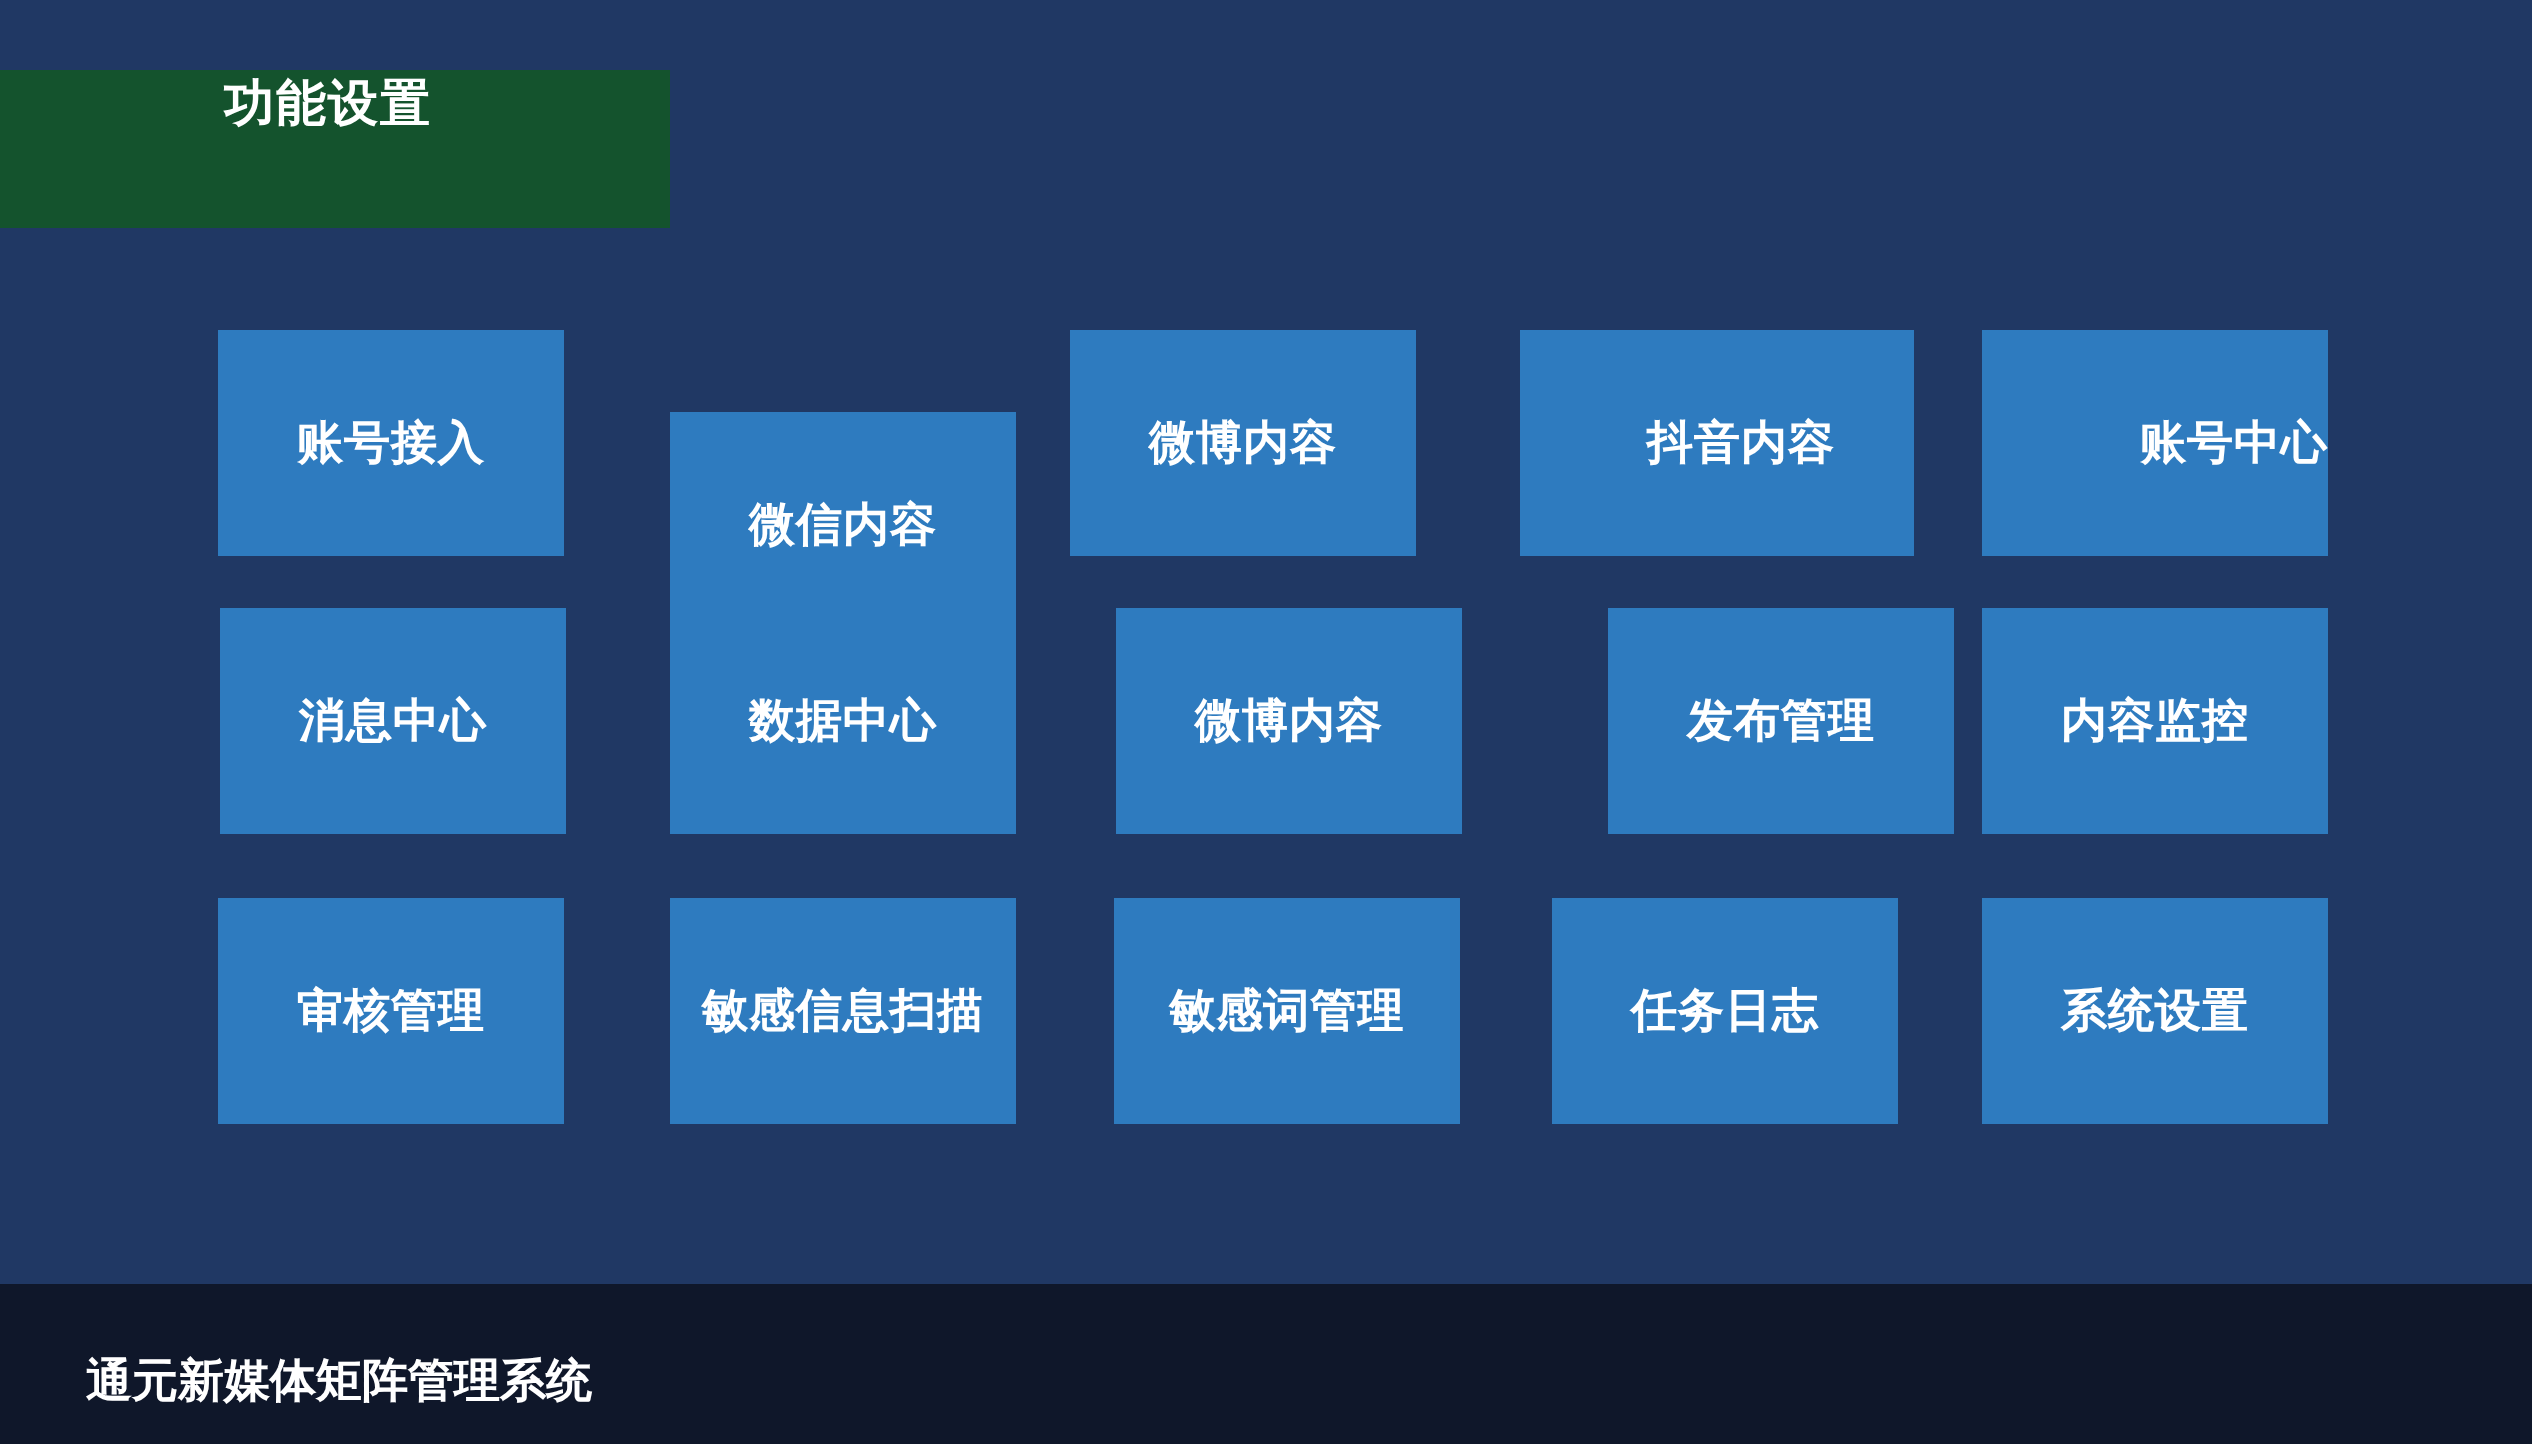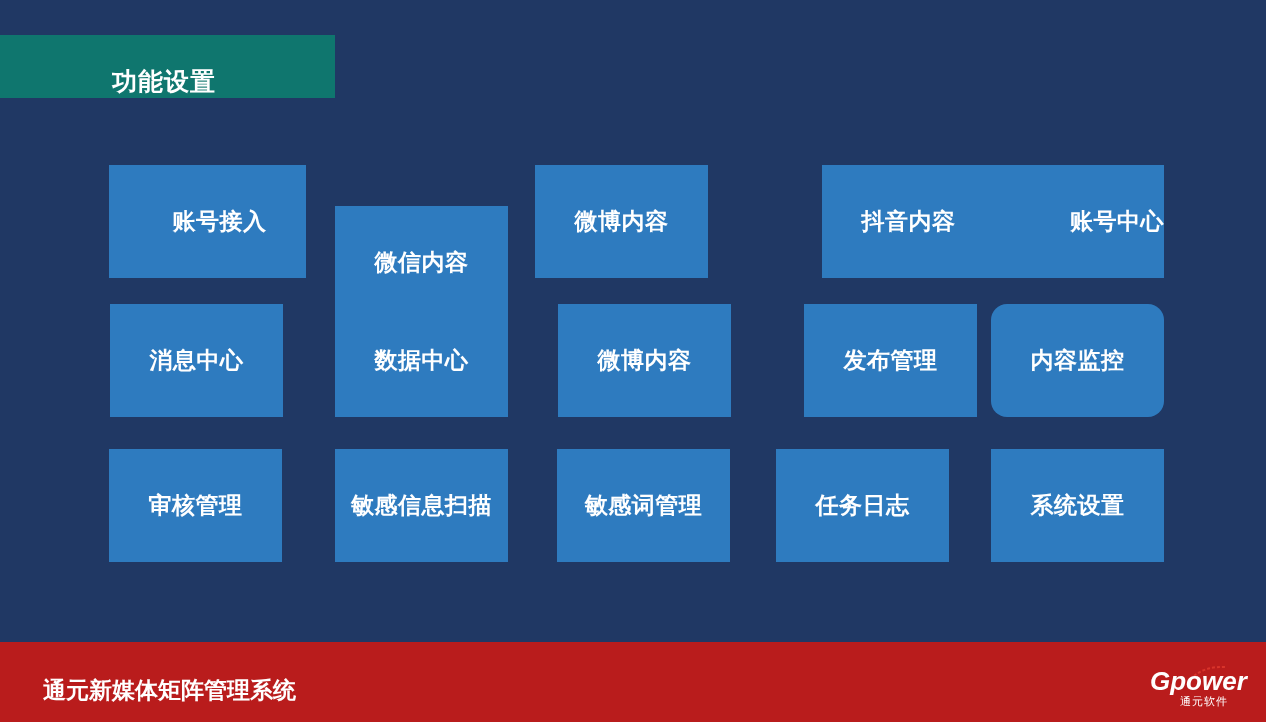--- a/index.html
+++ b/index.html
@@ -2,34 +2,34 @@
 <html><head>
 <meta charset="utf-8">
 <style>
   html, body { margin: 0; padding: 0; }
   body {
     width: 1266px; height: 722px; position: relative; overflow: hidden;
     background: #203864;
     font-family: "DejaVu Sans", "Liberation Sans", sans-serif;
   }
   .header-tab {
-    position: absolute; left: 0; top: 35px; width: 335px; height: 63px;
-    background: #0f766e; display: flex; align-items: flex-end;
+    position: absolute; left: 0; top: 35px; width: 335px; height: 79px;
+    background: #14532d; display: flex; align-items: flex-start;
   }
   .header-tab span {
     margin-left: 112px; color: #fff; font-size: 25px; font-weight: bold; letter-spacing: 1px;
   }
   .tile {
     position: absolute; width: 173px; height: 113px; background: #2e7bbf;
     display: flex; align-items: center; justify-content: center;
     color: #fff; font-size: 23px; font-weight: bold; cursor: pointer; letter-spacing: 0.5px;
   }
   .footer {
     position: absolute; left: 0; top: 642px; width: 1266px; height: 80px;
-    background: #b91c1c;
+    background: #0f172a;
   }
   .footer-title {
     position: absolute; left: 43px; top: 33px; color: #fff; font-size: 23px; font-weight: bold;
   }
   .logo {
     position: absolute; left: 1150px; top: 24px; width: 110px; height: 50px;
   }
   .logo-text {
     position: absolute; left: 0; top: 0; color: #fff; font-size: 26px;
     font-weight: bold; font-style: italic; letter-spacing: 0px;
@@ -41,48 +41,48 @@
   .logo-arc { position: absolute; left: 42px; top: -2px; }
 </style>
 </head>
 <body>
 
 <div class="header-tab">
   <span>功能设置</span>
 </div>
 
 <div id="tiles">
-  <div class="tile" style="left: 109px; top: 165px; padding-left: 24px;">
+  <div class="tile" style="left: 109px; top: 165px;">
       <span>账号接入</span>
     </div>
   <div class="tile" style="left: 335px; top: 165px; margin-top: 41px;">
       <span>微信内容</span>
     </div>
   <div class="tile" style="left: 535px; top: 165px;">
       <span>微博内容</span>
     </div>
-  <div class="tile" style="left: 822px; top: 165px;">
+  <div class="tile" style="left: 760px; top: 165px; padding-left: 24px;">
       <span>抖音内容</span>
     </div>
   <div class="tile" style="left: 991px; top: 165px; justify-content: flex-end;">
       <span>账号中心</span>
     </div>
   <div class="tile" style="left: 110px; top: 304px;">
       <span>消息中心</span>
     </div>
   <div class="tile" style="left: 335px; top: 304px;">
       <span>数据中心</span>
     </div>
   <div class="tile" style="left: 558px; top: 304px;">
       <span>微博内容</span>
     </div>
   <div class="tile" style="left: 776px; top: 304px; margin-left: 28px;">
       <span>发布管理</span>
     </div>
-  <div class="tile" style="left: 991px; top: 304px; border-radius: 16px;">
+  <div class="tile" style="left: 991px; top: 304px;">
       <span>内容监控</span>
     </div>
   <div class="tile" style="left: 109px; top: 449px;">
       <span>审核管理</span>
     </div>
   <div class="tile" style="left: 335px; top: 449px;">
       <span>敏感信息扫描</span>
     </div>
   <div class="tile" style="left: 557px; top: 449px;">
       <span>敏感词管理</span>
@@ -90,20 +90,13 @@
   <div class="tile" style="left: 776px; top: 449px;">
       <span>任务日志</span>
     </div>
   <div class="tile" style="left: 991px; top: 449px;">
       <span>系统设置</span>
     </div>
 </div>
 
 <div class="footer">
   <div class="footer-title">通元新媒体矩阵管理系统</div>
-  <div class="logo">
-    <svg class="logo-arc" width="36" height="14" viewBox="0 0 36 14">
-      <path d="M2 12 Q14 2 34 3" stroke="#d9342b" stroke-width="2" fill="none" stroke-dasharray="3 2"></path>
-    </svg>
-    <span class="logo-text">Gpower</span>
-    <span class="logo-sub">通元软件</span>
-  </div>
 </div>
 
 </body></html>

